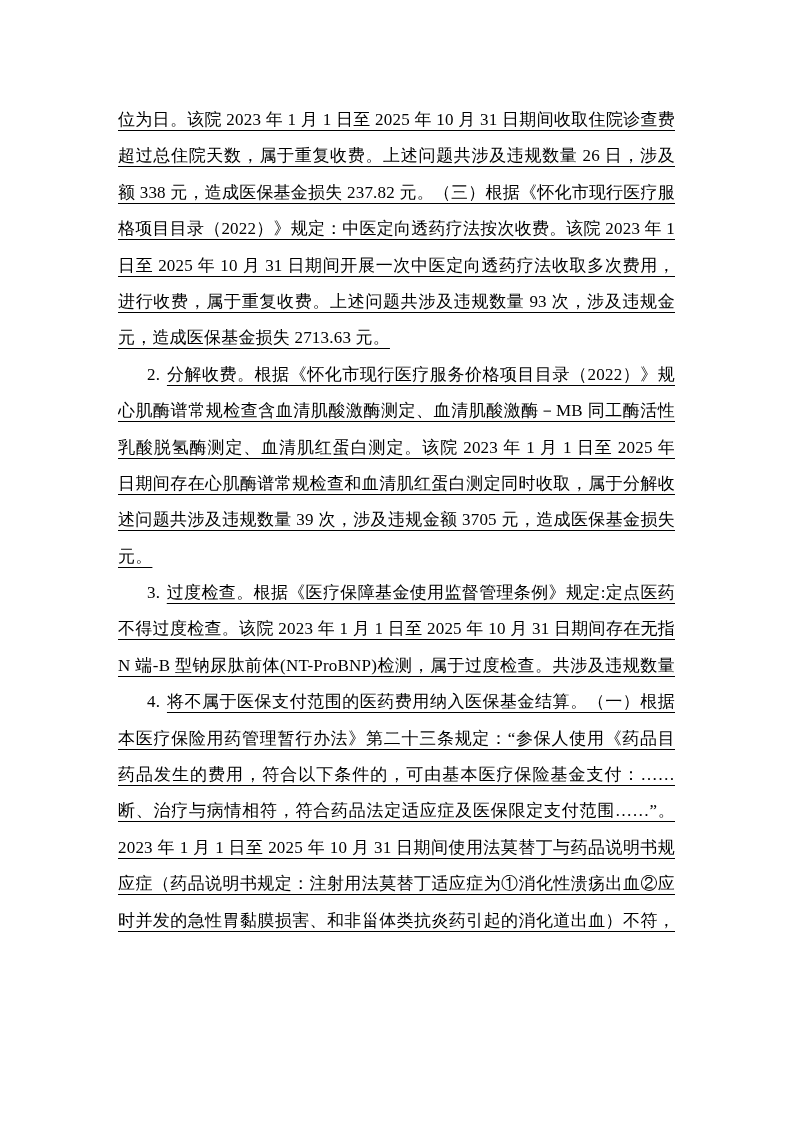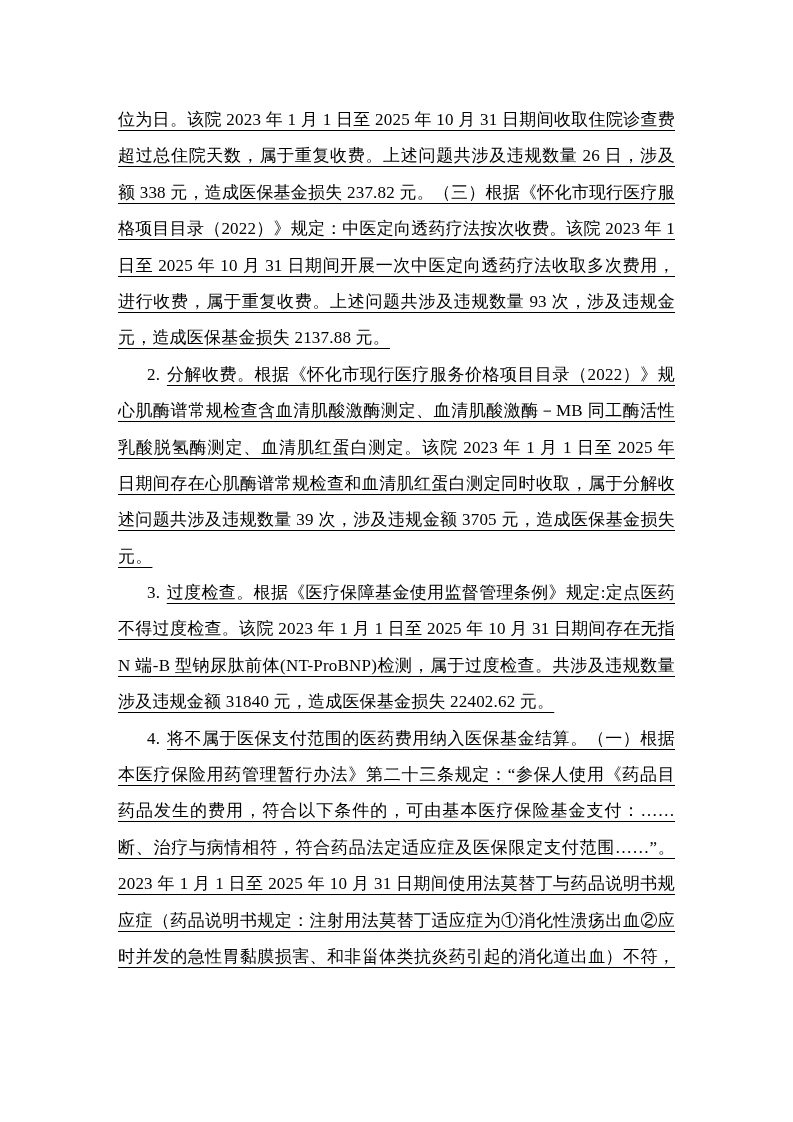--- a/index.html
+++ b/index.html
@@ -48,35 +48,34 @@
 <body>
 
 <div class="doc">
     <div class="paragraph">
       <div class="line"><span class="ul">位为日。该院 2023 年 1 月 1 日至 2025 年 10 月 31 日期间收取住院诊查费的数量</span></div>
       <div class="line"><span class="ul">超过总住院天数，属于重复收费。上述问题共涉及违规数量 26 日，涉及违规金</span></div>
       <div class="line"><span class="ul">额 338 元，造成医保基金损失 237.82 元。（三）根据《怀化市现行医疗服务价</span></div>
       <div class="line"><span class="ul">格项目目录（2022）》规定：中医定向透药疗法按次收费。该院 2023 年 1 月 1</span></div>
       <div class="line"><span class="ul">日至 2025 年 10 月 31 日期间开展一次中医定向透药疗法收取多次费用，按部位</span></div>
       <div class="line"><span class="ul">进行收费，属于重复收费。上述问题共涉及违规数量 93 次，涉及违规金额 2232</span></div>
-      <div class="line flush-left"><span class="ul">元，造成医保基金损失 2137.88 元。</span></div>
+      <div class="line flush-left"><span class="ul">元，造成医保基金损失 2713.63 元。</span></div>
     </div>
     <div class="paragraph">
       <div class="line first-line"><span class="pnum">2.</span> <span class="ul">分解收费。根据《怀化市现行医疗服务价格项目目录（2022）》规定:</span></div>
       <div class="line"><span class="ul">心肌酶谱常规检查含血清肌酸激酶测定、血清肌酸激酶－MB 同工酶活性测定、</span></div>
       <div class="line"><span class="ul">乳酸脱氢酶测定、血清肌红蛋白测定。该院 2023 年 1 月 1 日至 2025 年 10 月 31</span></div>
       <div class="line"><span class="ul">日期间存在心肌酶谱常规检查和血清肌红蛋白测定同时收取，属于分解收费。上</span></div>
       <div class="line"><span class="ul">述问题共涉及违规数量 39 次，涉及违规金额 3705 元，造成医保基金损失 2606.84</span></div>
       <div class="line flush-left"><span class="ul">元。</span></div>
     </div>
     <div class="paragraph">
       <div class="line first-line"><span class="pnum">3.</span> <span class="ul">过度检查。根据《医疗保障基金使用监督管理条例》规定:定点医药机构</span></div>
       <div class="line"><span class="ul">不得过度检查。该院 2023 年 1 月 1 日至 2025 年 10 月 31 日期间存在无指征开展</span></div>
       <div class="line"><span class="ul">N 端-B 型钠尿肽前体(NT-ProBNP)检测，属于过度检查。共涉及违规数量 125 次，</span></div>
-      <div class="line flush-left"><span class="ul">涉及违规金额 31840 元，造成医保基金损失 22402.62 元。</span></div>
     </div>
     <div class="paragraph">
       <div class="line first-line"><span class="pnum">4.</span> <span class="ul">将不属于医保支付范围的医药费用纳入医保基金结算。（一）根据《基</span></div>
       <div class="line"><span class="ul">本医疗保险用药管理暂行办法》第二十三条规定：“参保人使用《药品目录》内</span></div>
       <div class="line"><span class="ul">药品发生的费用，符合以下条件的，可由基本医疗保险基金支付：……（二）诊</span></div>
       <div class="line"><span class="ul">断、治疗与病情相符，符合药品法定适应症及医保限定支付范围……”。该院</span></div>
       <div class="line"><span class="ul">2023 年 1 月 1 日至 2025 年 10 月 31 日期间使用法莫替丁与药品说明书规定的适</span></div>
       <div class="line"><span class="ul">应症（药品说明书规定：注射用法莫替丁适应症为①消化性溃疡出血②应激状态</span></div>
       <div class="line"><span class="ul">时并发的急性胃黏膜损害、和非甾体类抗炎药引起的消化道出血）不符，属于超</span></div>
     </div>

